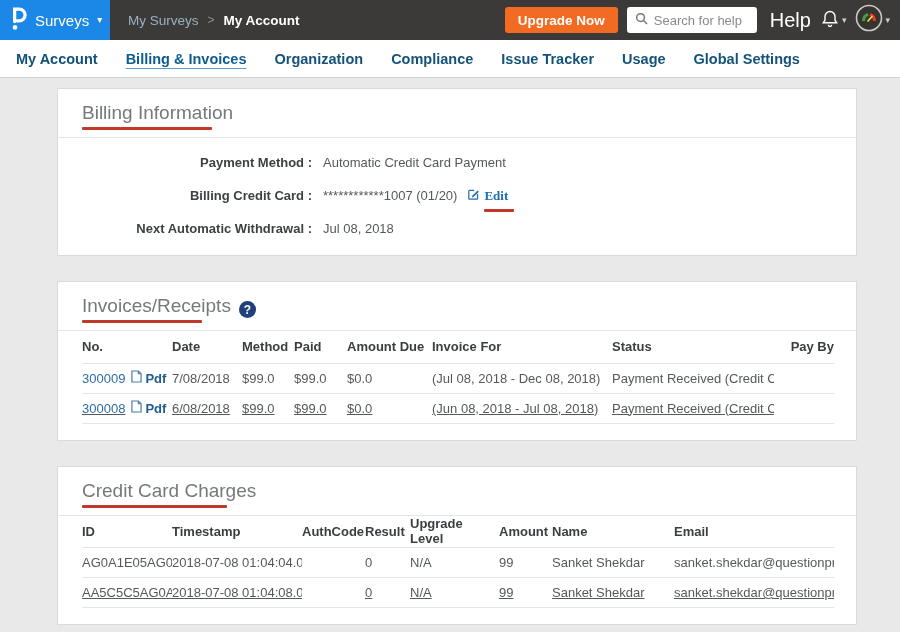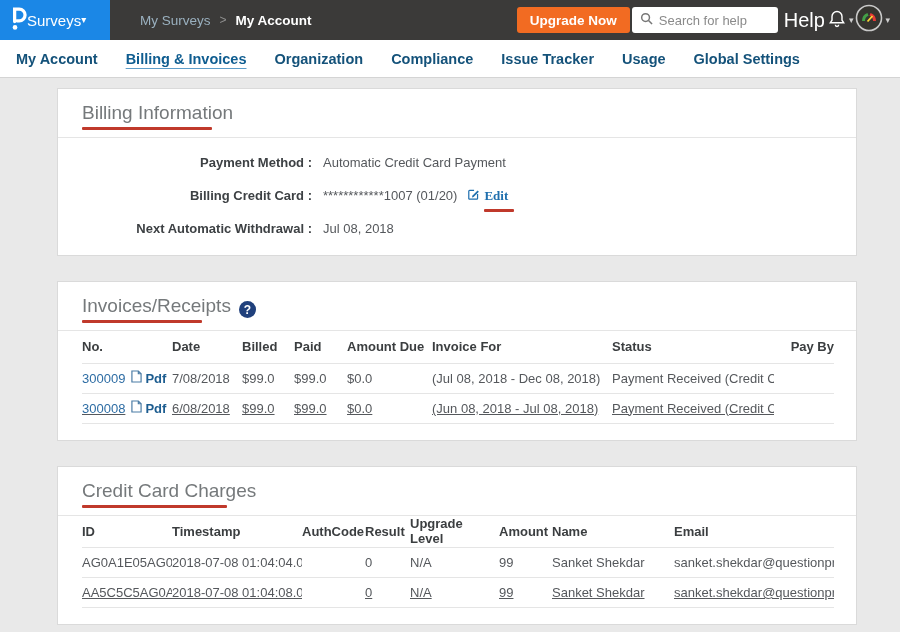--- a/index.html
+++ b/index.html
@@ -17,30 +17,30 @@
     --card-border:#dadada;
     --divider:#e5e5e5;
     --help-navy:#20407c;
   }
   *{box-sizing:border-box;margin:0;padding:0;}
   html,body{width:900px;height:632px;overflow:hidden;}
   body{font-family:"Liberation Sans",sans-serif;background:#fff;}
 
   
   .topbar{height:40px;background:var(--topbar-bg);display:flex;align-items:center;}
-  .logo-block{width:110px;height:40px;background:var(--brand-blue);display:flex;align-items:center;padding:0 10px;flex-shrink:0;cursor:pointer;}
+  .logo-block{width:110px;height:40px;background:var(--brand-blue);display:flex;align-items:center;padding:0 10px;gap:8px;flex-shrink:0;cursor:pointer;}
   .product-label{color:#fff;font-size:15px;}
   .caret{color:#fff;font-size:10px;line-height:1;}
-  .breadcrumb{display:flex;align-items:center;gap:9px;padding-left:30px;font-size:13.5px;}
+  .breadcrumb{display:flex;align-items:center;gap:9px;padding-left:18px;font-size:13.5px;}
   .crumb-parent{color:#9ab0bf;cursor:pointer;}
   .crumb-sep{color:#8f8f8f;font-size:12px;}
   .crumb-current{color:#ffffff;font-weight:bold;}
-  .topbar-right{margin-left:auto;display:flex;align-items:center;padding-right:10px;gap:2px;}
+  .topbar-right{margin-left:auto;display:flex;align-items:center;padding-right:10px;gap:9px;}
   .upgrade-btn{background:var(--upgrade-orange);color:#fff;font-weight:bold;font-size:13.5px;border:none;border-radius:3px;height:26px;padding:0 13px;cursor:pointer;font-family:inherit;}
-  .search-box{display:flex;align-items:center;background:#fff;border-radius:3px;height:26px;width:146px;padding:0 8px;gap:6px;}
+  .search-box{display:flex;align-items:center;background:#fff;border-radius:3px;height:26px;width:130px;padding:0 8px;gap:6px;}
   .search-box input{border:none;outline:none;width:100%;font-size:13px;color:#555;font-family:inherit;background:transparent;}
   .search-box input::placeholder{color:#8a8a8a;}
   .help-label{color:#fff;font-size:20px;margin-left:4px;cursor:pointer;}
   .icon-group{display:flex;align-items:center;gap:2px;cursor:pointer;}
   .caret-gray{color:#cfcfcf;font-size:9px;}
   .avatar-wrap{display:flex;align-items:center;gap:2px;cursor:pointer;}
 
   
   .tabbar{height:38px;background:#fff;display:flex;align-items:center;padding-left:2px;border-bottom:1px solid #d4d4d4;}
   .tab{font-size:14.5px;font-weight:bold;color:var(--tab-navy);padding:0 14px;cursor:pointer;white-space:nowrap;}
@@ -196,21 +196,21 @@
           <col style="width:53px">
         <col style="width:85px">
           <col style="width:180px">
           <col style="width:162px">
           <col style="width:60px">
       </colgroup>
       <thead>
         <tr>
           <th>No.</th>
           <th>Date</th>
-          <th>Billed</th>
+          <th>Method</th>
           <th>Paid</th>
           <th>Amount Due</th>
           <th>Invoice For</th>
           <th>Status</th>
           <th class="col-right">Pay By</th>
         </tr>
       </thead>
       <tbody>
         <tr>
           <td>

